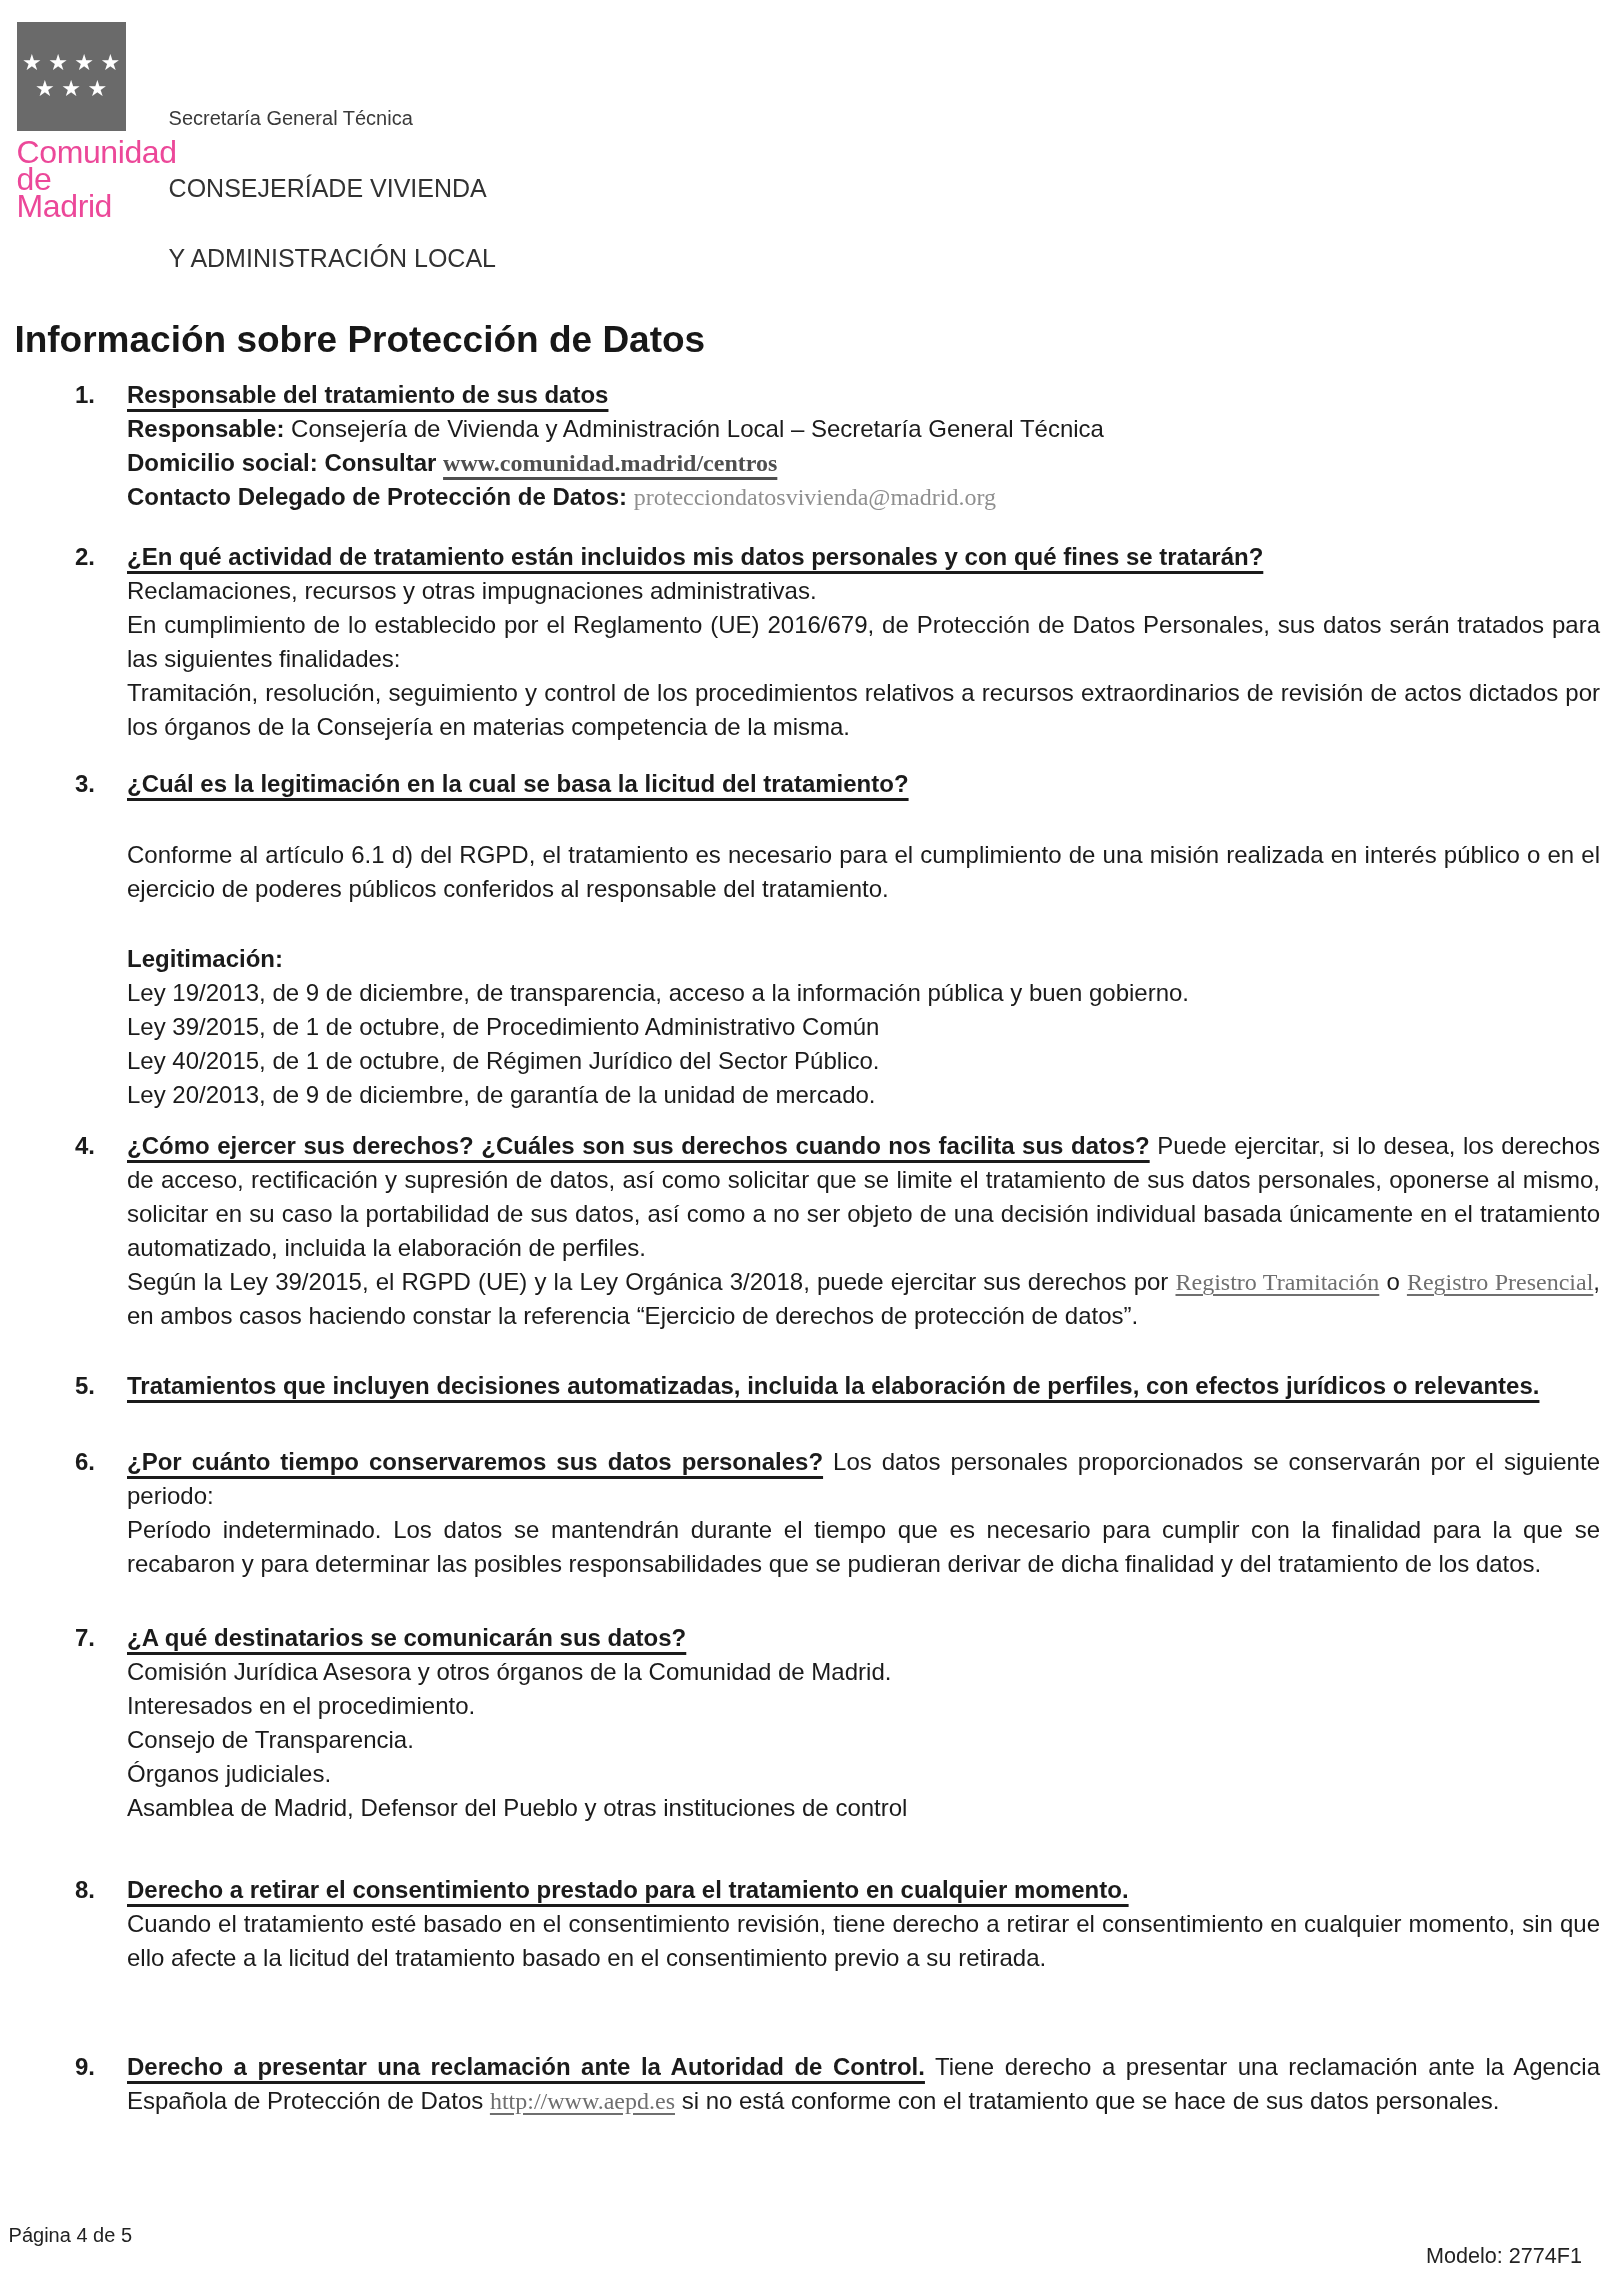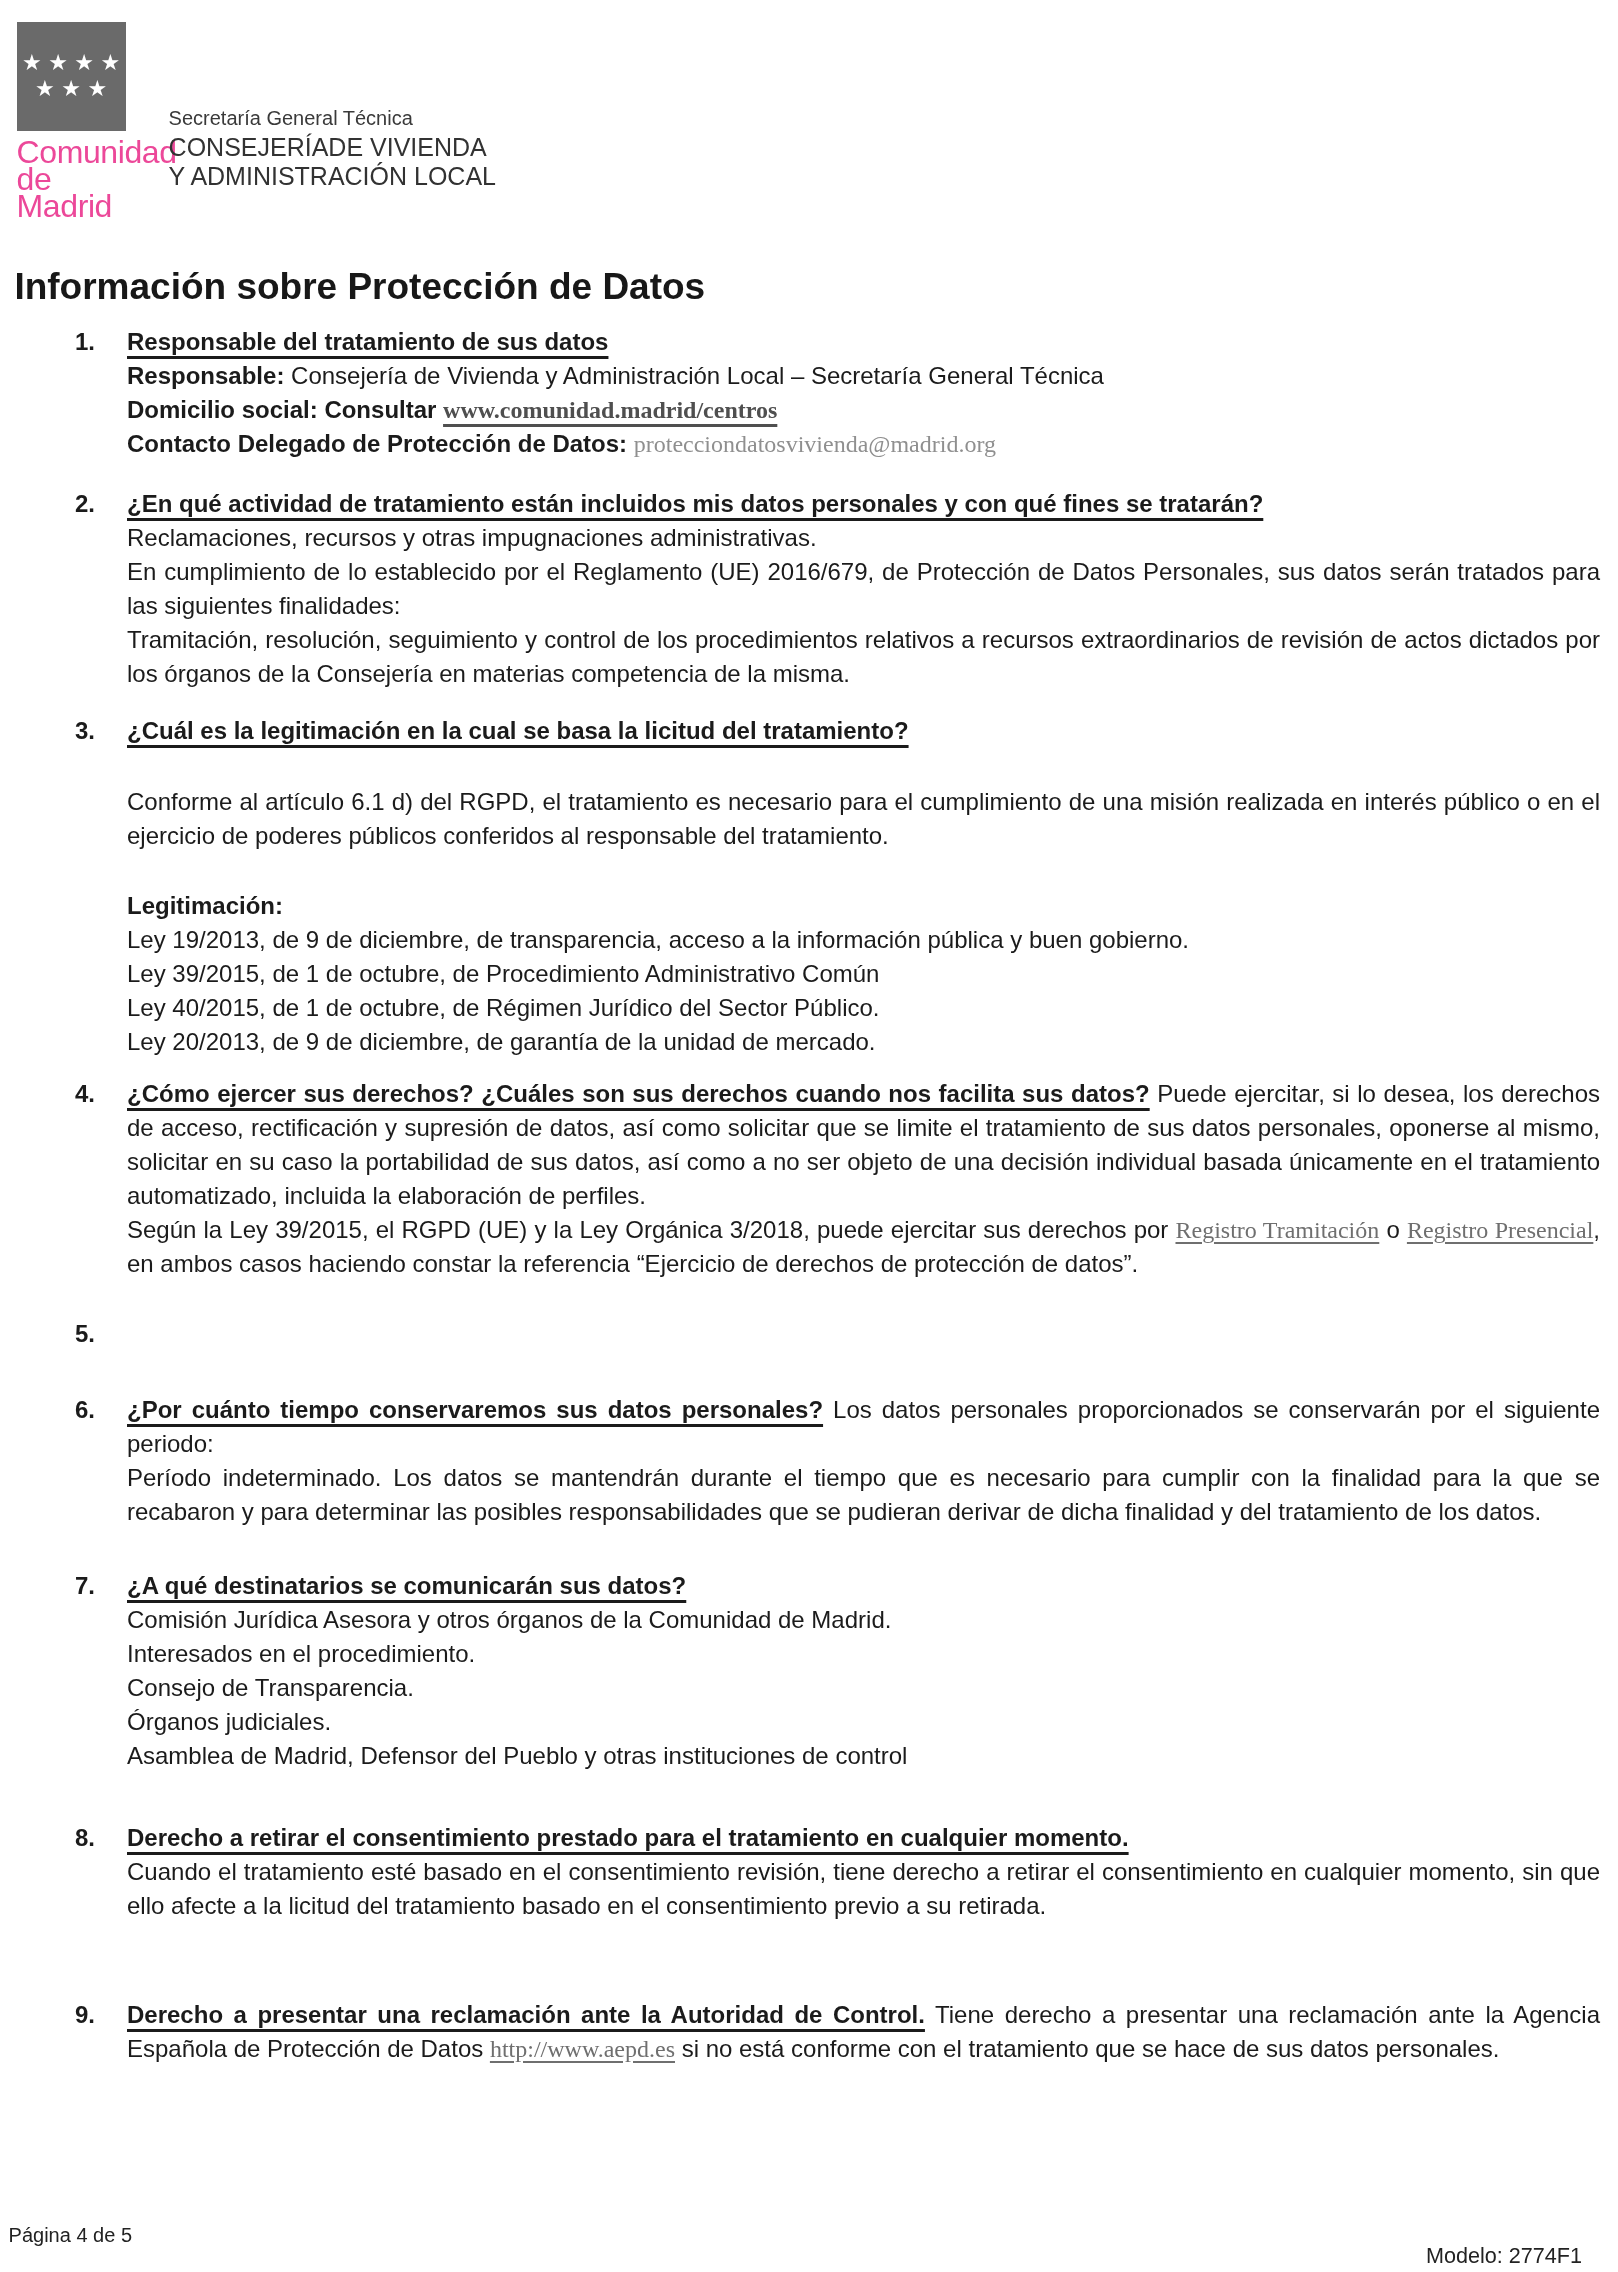--- a/index.html
+++ b/index.html
@@ -15,21 +15,21 @@
     overflow:hidden;
   }
   
   .header{display:flex;align-items:flex-start;padding:21.6px 0 0 16.6px;}
   .logo{width:115px;flex:none;}
   .logo-flag{width:109px;height:109px;background:#6a6a6a;display:flex;flex-direction:column;justify-content:center;align-items:center;}
   .stars-row{color:#ffffff;font-size:22px;line-height:26px;letter-spacing:6.5px;text-indent:6.5px;white-space:nowrap;}
   .logo-name{margin-top:8.6px;font-weight:400;font-size:32px;line-height:27px;color:#ec4899;letter-spacing:-0.4px;}
   .dept{margin-left:37px;margin-top:82px;color:#3a3a3a;}
   .dept-line1{font-size:20px;line-height:29px;}
-  .dept-line2{font-size:25px;line-height:29px;color:#323232;}
+  .dept-line2{font-size:25px;line-height:29px;color:#323232;margin-top:41px;}
   
   .title{margin:46px 0 0 14.4px;font-size:37px;line-height:42px;font-weight:700;color:#181818;}
   
   .sections{padding:0 19px 0 75px;}
   .sec{display:flex;}
   .sec .num{flex:0 0 52px;font-weight:700;}
   .sec .body{flex:1;min-width:0;}
   p{margin:0;}
   .h{font-weight:700;}
   .hu{text-decoration:underline;text-decoration-thickness:2.9px;text-underline-offset:5.8px;}
@@ -126,20 +126,21 @@
       <div class="num">4.</div>
       <div class="body">
         <p class="j"><span class="ih">¿Cómo ejercer sus derechos? ¿Cuáles son sus derechos cuando nos facilita sus datos?</span><span> Puede ejercitar, si lo desea, los derechos de acceso, rectificación y supresión de datos, así como solicitar que se limite el tratamiento de sus datos personales, oponerse al mismo, solicitar en su caso la portabilidad de sus datos, así como a no ser objeto de una decisión individual basada únicamente en el tratamiento automatizado, incluida la elaboración de perfiles.</span></p>
         <p class="j"><span>Según la Ley 39/2015, el RGPD (UE) y la Ley Orgánica 3/2018, puede ejercitar sus derechos por </span><a class="link-gray" href="#">Registro Tramitación</a><span> o </span><a class="link-gray" href="#">Registro Presencial</a><span>, en ambos casos haciendo constar la referencia “Ejercicio de derechos de protección de datos”.</span></p>
       </div>
     </div>
 
     <div class="sec mt50">
       <div class="num">5.</div>
       <div class="body">
+        <p class="h"><span class="hu">Tratamientos que incluyen decisiones automatizadas, incluida la elaboración de perfiles, con efectos jurídicos o relevantes.</span></p>
       </div>
     </div>
 
     <div class="sec mt58">
       <div class="num">6.</div>
       <div class="body">
         <p class="j"><span class="ih">¿Por cuánto tiempo conservaremos sus datos personales?</span><span> Los datos personales proporcionados se conservarán por el siguiente periodo:</span></p>
         <p class="j">Período indeterminado. Los datos se mantendrán durante el tiempo que es necesario para cumplir con la finalidad para la que se recabaron y para determinar las posibles responsabilidades que se pudieran derivar de dicha finalidad y del tratamiento de los datos.</p>
       </div>
     </div>

